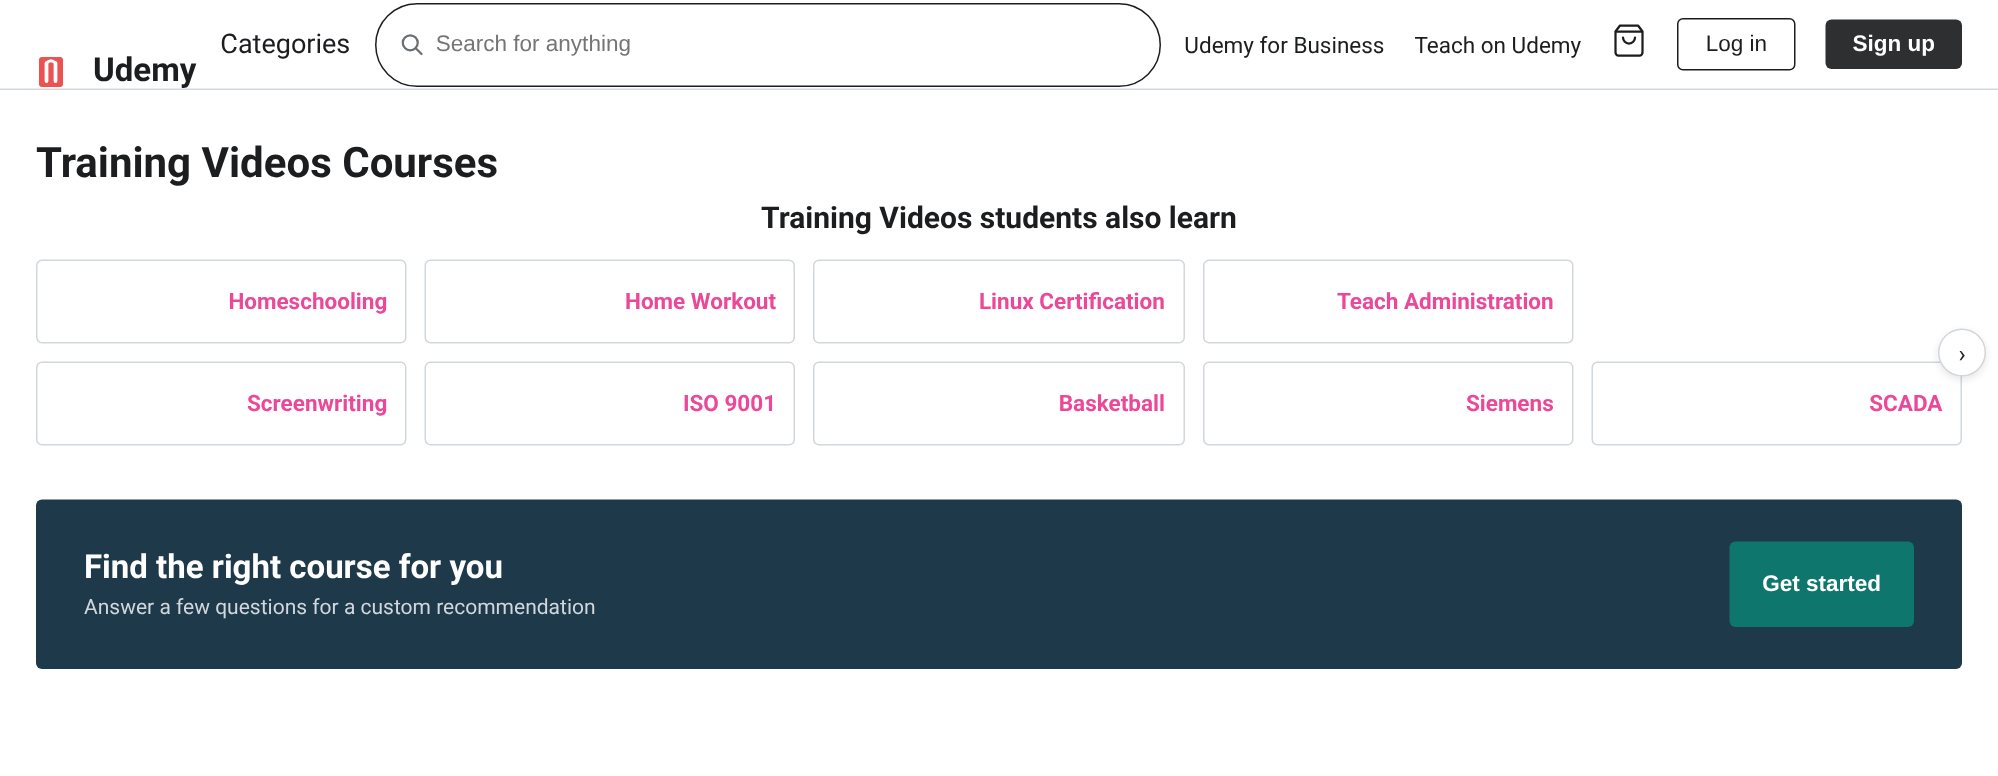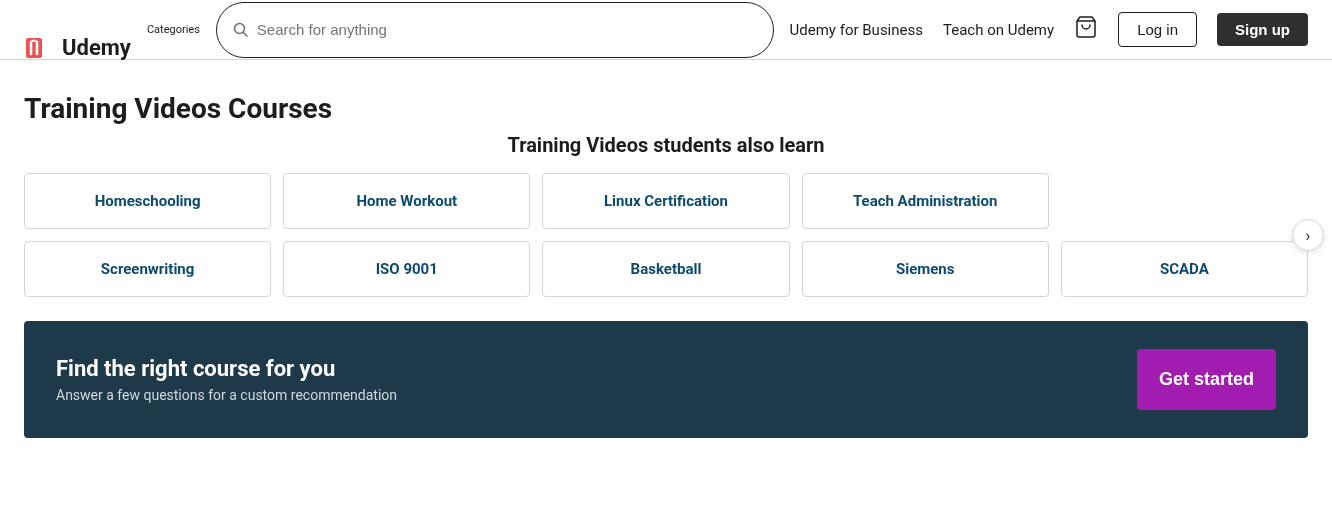--- a/index.html
+++ b/index.html
@@ -35,21 +35,21 @@
     .logo-icon {
       width: 32px;
       height: 32px;
     }
     .logo-text {
       font-size: 22px;
       font-weight: 700;
       color: #1c1d1f;
     }
     .nav-categories {
-      font-size: 11px;
+      font-size: 18px;
       color: #1c1d1f;
       cursor: pointer;
       white-space: nowrap;
     }
     .search-bar {
       flex: 1;
       display: flex;
       align-items: center;
       border: 1.5px solid #1c1d1f;
       border-radius: 999px;
@@ -146,24 +146,24 @@
     .tags-grid {
       display: grid;
       grid-template-columns: repeat(5, 1fr);
       gap: 12px;
       margin-bottom: 12px;
     }
     .tag-card {
       border: 1.5px solid #d1d7dc;
       border-radius: 4px;
       padding: 18px 12px;
-      text-align: center;
-      font-size: 15px;
-      font-weight: 700;
-      color: #0c4a6e;
+      text-align: right;
+      font-size: 15px;
+      font-weight: 700;
+      color: #ec4899;
       cursor: pointer;
       background: #fff;
     }
     .chevron-right-btn {
       position: absolute;
       right: -16px;
       top: 50%;
       transform: translateY(-50%);
       width: 32px;
       height: 32px;
@@ -174,46 +174,46 @@
       align-items: center;
       justify-content: center;
       cursor: pointer;
       font-size: 16px;
       color: #1c1d1f;
       box-shadow: 0 2px 6px rgba(0,0,0,0.1);
     }
 
     
     .banner {
-      margin-top: 24px;
+      margin-top: 36px;
       background: #1e3a4a;
       border-radius: 4px;
       padding: 28px 32px;
       display: flex;
       align-items: center;
       justify-content: space-between;
     }
     .banner-left {}
     .banner-title {
       font-size: 22px;
       font-weight: 700;
       color: #fff;
       margin-bottom: 6px;
     }
     .banner-subtitle {
       font-size: 14px;
       color: #d1d7dc;
     }
     .btn-get-started {
       padding: 20px 22px;
-      background: #a21caf;
+      background: #0f766e;
       border: none;
       border-radius: 4px;
       color: #fff;
-      font-size: 18px;
+      font-size: 15px;
       font-weight: 700;
       cursor: pointer;
       white-space: nowrap;
       flex-shrink: 0;
     }
   </style>
 </head>
 <body>
 
 <nav class="navbar">

